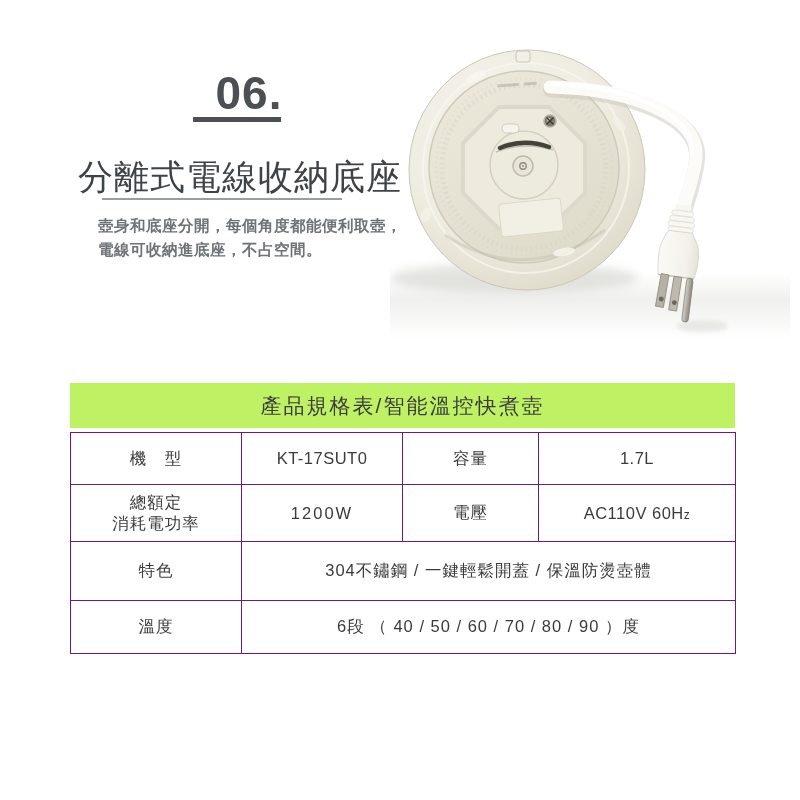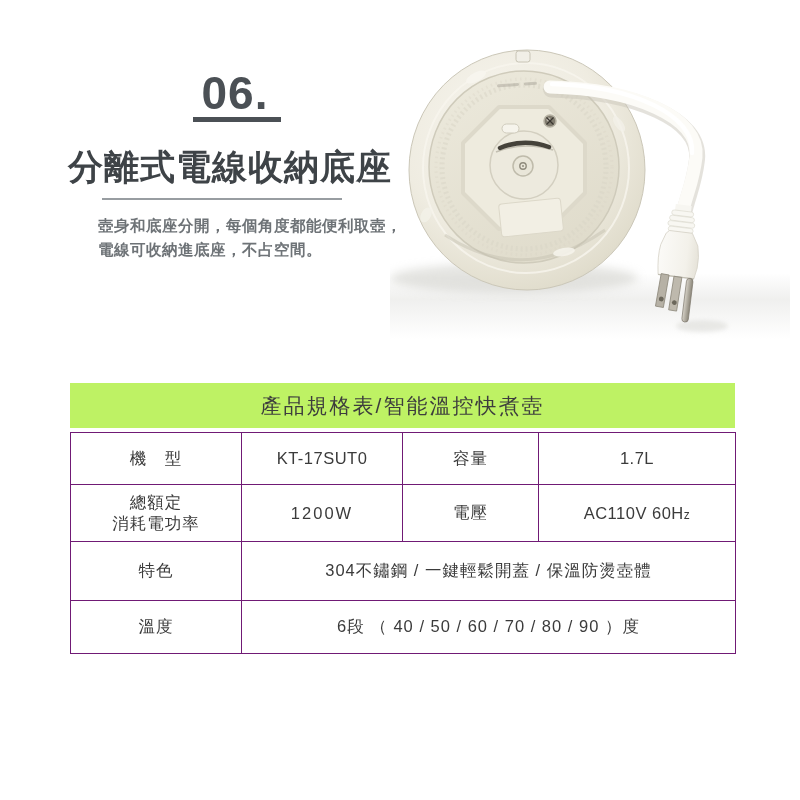--- a/index.html
+++ b/index.html
@@ -1,24 +1,24 @@
 <!DOCTYPE html>
 <html lang="zh-Hant"><head>
 <meta charset="utf-8">
 <style>
   html,body{margin:0;padding:0;background:#ffffff;}
   .page{position:relative;width:800px;height:800px;background:#ffffff;overflow:hidden;
         font-family:"Liberation Sans","DejaVu Sans",sans-serif;}
 
   
-  .step-num{position:absolute;left:168px;top:70px;width:134px;text-align:center;
+  .step-num{position:absolute;left:182px;top:70px;width:134px;text-align:center;
             font-size:46px;line-height:1;font-weight:bold;color:#4b5055;letter-spacing:1px;}
   .step-underline{position:absolute;left:193px;top:117px;width:88px;height:5px;background:#4b5055;}
-  .intro-title{position:absolute;left:64px;top:142px;margin:4px;font-size:35px;line-height:1.2;
-               font-weight:bold;color:#3e4347;letter-spacing:1px;}
+  .intro-title{position:absolute;left:64px;top:142px;margin:14px;font-size:35px;line-height:1.2;
+               font-weight:normal;color:#3e4347;letter-spacing:1px;}
   .title-underline{position:absolute;left:102px;top:198px;width:240px;height:2px;background:#989da1;}
   .intro-desc{position:absolute;left:98px;top:214px;margin:0;font-size:15.5px;line-height:24px;
               color:#6e7377;letter-spacing:0.5px;font-weight:bold;}
 
   
   .photo{position:absolute;left:390px;top:25px;width:400px;height:315px;}
 
   
   .spec-header{position:absolute;left:70px;top:383px;width:665px;height:45px;line-height:45px;
                background:#bef264;text-align:center;font-size:21px;color:#3d3d3d;letter-spacing:2px;}

